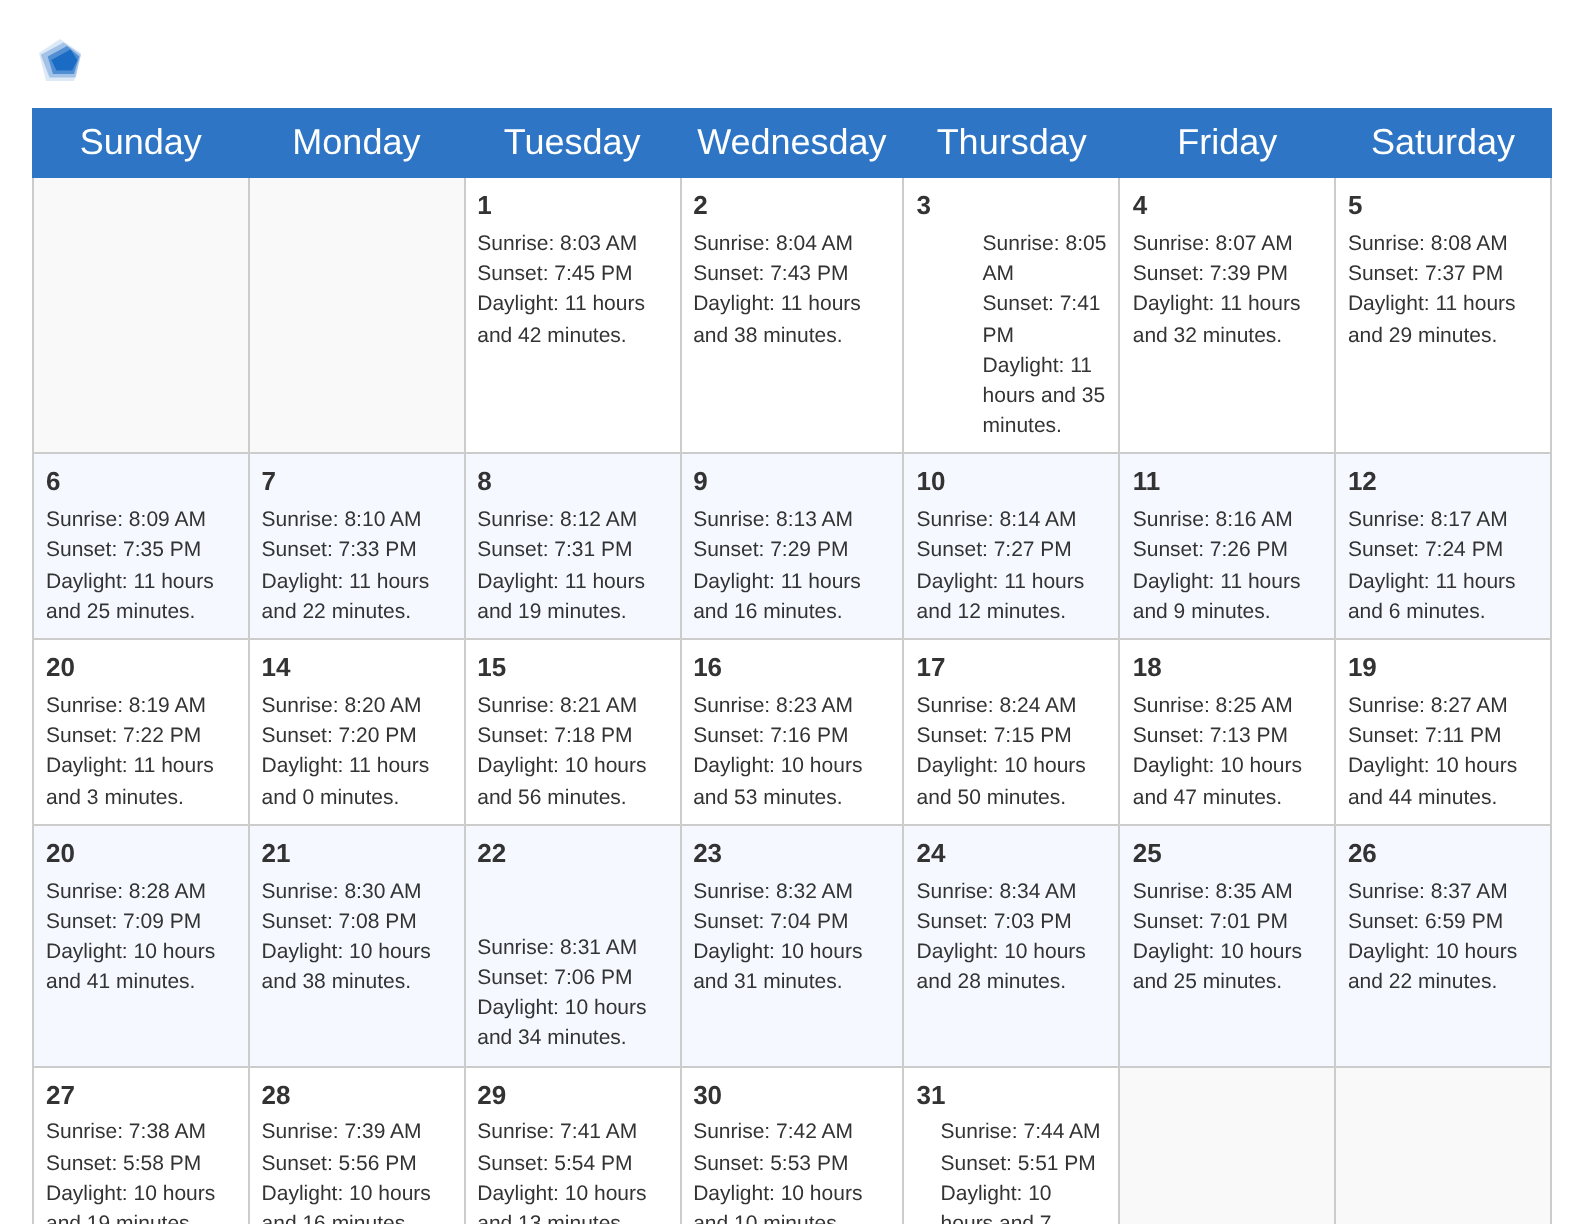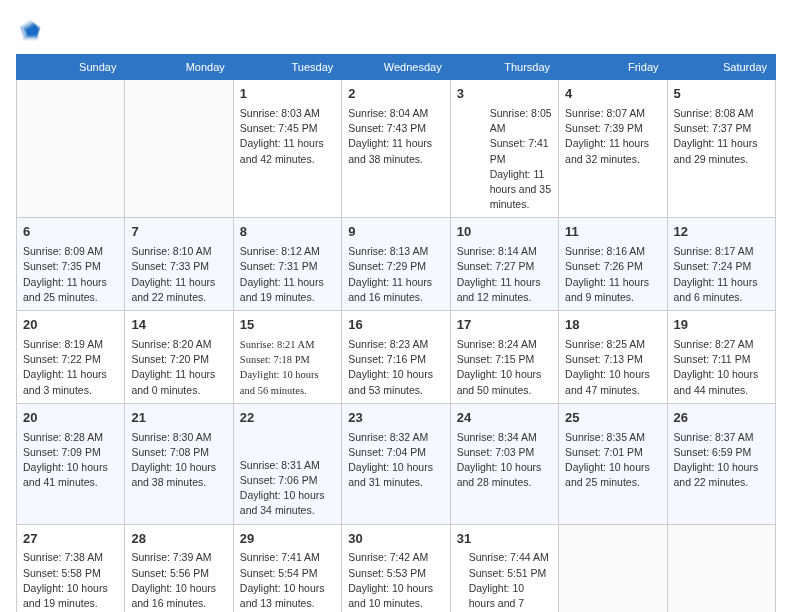--- a/index.html
+++ b/index.html
@@ -47,22 +47,22 @@
     }
     .calendar {
       width: 100%;
       border-collapse: collapse;
       font-size: 11px;
     }
     .calendar th {
       background: #2e75c5;
       color: #fff;
       padding: 6px 8px;
-      text-align: right;
-      font-size: 11px;
+      text-align: center;
+      font-size: 18px;
       font-weight: normal;
       border: 1px solid #2e75c5;
     }
     .calendar td {
       vertical-align: top;
       padding: 5px 6px;
       border: 1px solid #ccc;
       width: calc(100% / 7);
       min-height: 80px;
       background: #fff;
@@ -207,21 +207,21 @@
 Daylight: 11 hours and 3 minutes.</div>
         </td>
         <td>
           <span class="day-num">14</span>
           <div class="day-info" style="white-space: pre-line;">Sunrise: 8:20 AM
 Sunset: 7:20 PM
 Daylight: 11 hours and 0 minutes.</div>
         </td>
         <td>
           <span class="day-num">15</span>
-          <div class="day-info" style="white-space: pre-line; font-family: Liberation Serif, serif;">Sunrise: 8:21 AM
+          <div class="day-info" style="white-space: pre-line;">Sunrise: 8:21 AM
 Sunset: 7:18 PM
 Daylight: 10 hours and 56 minutes.</div>
         </td>
         <td>
           <span class="day-num">16</span>
           <div class="day-info" style="white-space: pre-line;">Sunrise: 8:23 AM
 Sunset: 7:16 PM
 Daylight: 10 hours and 53 minutes.</div>
         </td>
         <td>

